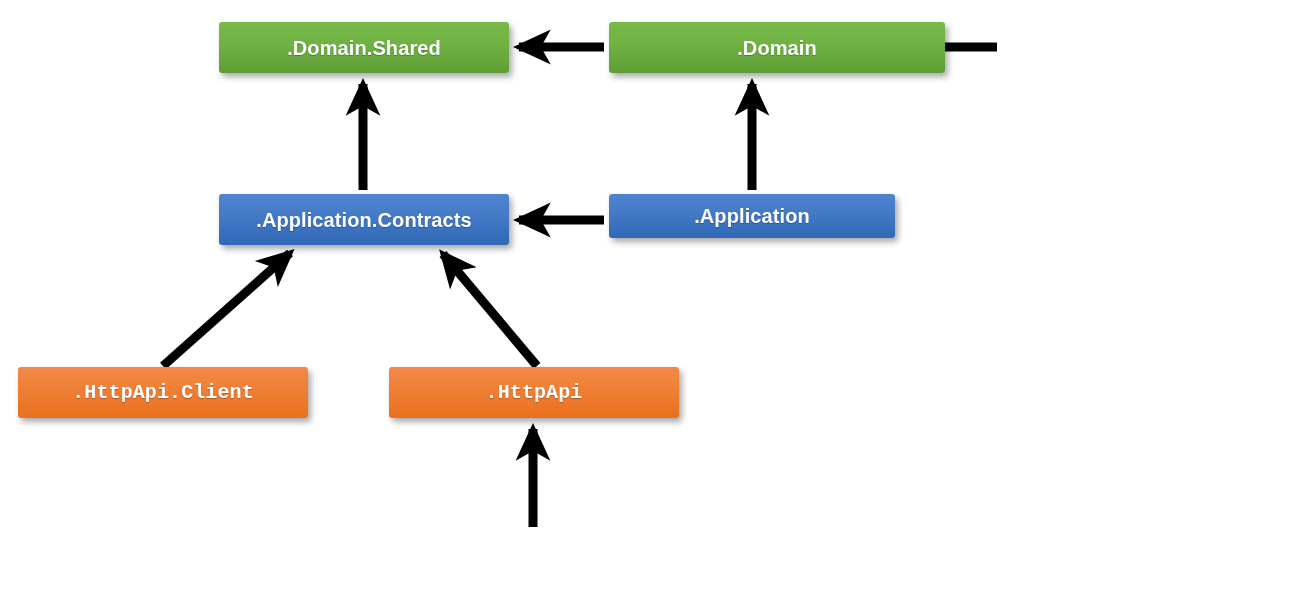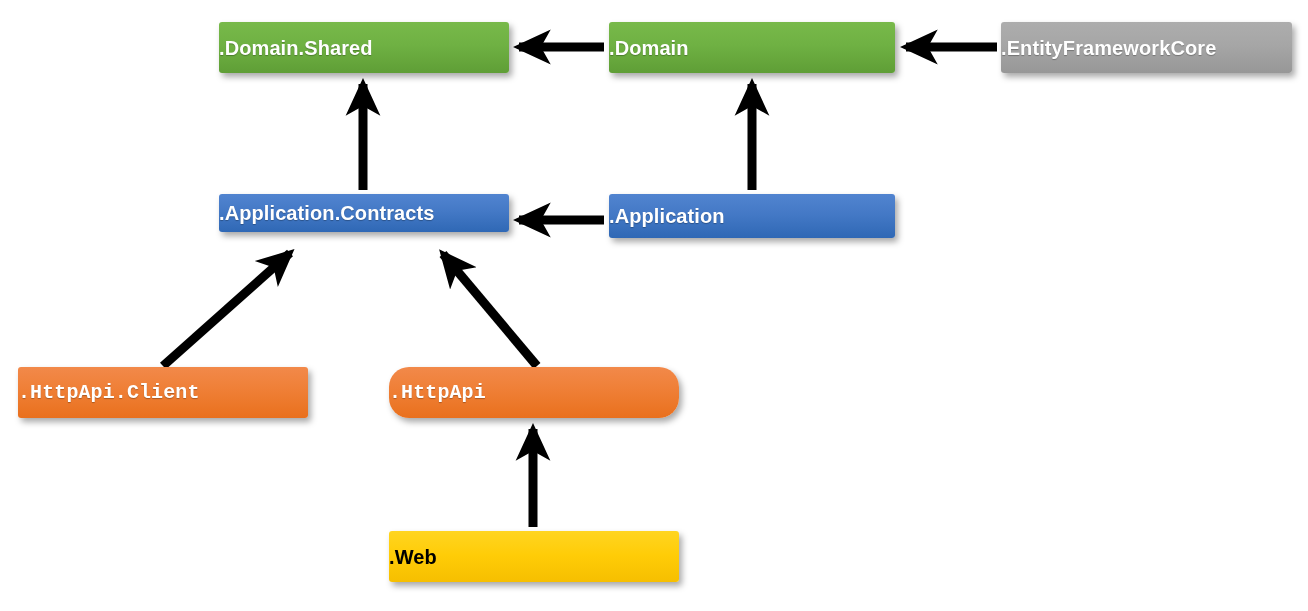--- a/index.html
+++ b/index.html
@@ -24,21 +24,21 @@
     top: 0;
     width: 1308px;
     height: 611px;
     pointer-events: none;
   }
   .node {
     position: absolute;
     box-sizing: border-box;
     display: flex;
     align-items: center;
-    justify-content: flex-start;
+    justify-content: center;
     border-radius: 3px;
     font-weight: bold;
     font-size: 20px;
     letter-spacing: 0.1px;
     color: #ffffff;
     text-shadow: 0 1px 1px rgba(0,0,0,0.28);
     box-shadow: 3px 4px 6px rgba(0,0,0,0.34);
     white-space: nowrap;
     z-index: 3;
   }
@@ -62,26 +62,26 @@
     font-family: Liberation Mono, monospace;
   }
   .fill-amber {
     background: linear-gradient(to bottom, #ffd521 0%, #ffcc07 48%, #f6bf00 100%);
     color: #000000;
     text-shadow: none;
   }
 
   
   #node-domain-shared         { left: 219px; top: 22px;  width: 290px; height: 51px; }
-  #node-domain                { left: 609px; top: 22px;  width: 286px; height: 51px; }
+  #node-domain                { left: 609px; top: 22px;  width: 336px; height: 51px; }
   #node-efcore                { left: 1001px; top: 22px; width: 291px; height: 51px; }
-  #node-application-contracts { left: 219px; top: 194px; width: 290px; height: 38px; }
+  #node-application-contracts { left: 219px; top: 194px; width: 290px; height: 51px; }
   #node-application           { left: 609px; top: 194px; width: 286px; height: 44px; }
   #node-httpapi-client        { left: 18px;  top: 367px; width: 290px; height: 51px; }
-  #node-httpapi               { left: 389px; top: 367px; width: 290px; height: 51px; border-radius: 20px; }
+  #node-httpapi               { left: 389px; top: 367px; width: 290px; height: 51px; }
   #node-web                   { left: 389px; top: 531px; width: 290px; height: 51px; }
 </style>
 </head>
 <body>
 
 <div id="diagram">
 
   <svg id="arrow-layer" viewBox="0 0 1308 611" width="1308" height="611" xmlns="http://www.w3.org/2000/svg">
     <defs>
       <marker id="head" viewBox="0 0 10 10" refX="8.4" refY="5" markerWidth="4.2" markerHeight="4.2" orient="auto-start-reverse" markerUnits="strokeWidth">
@@ -102,37 +102,31 @@
   </svg>
 
   <div class="node fill-green" id="node-domain-shared">
     <span class="node-label">.Domain.Shared</span>
   </div>
 
   <div class="node fill-green" id="node-domain">
     <span class="node-label">.Domain</span>
   </div>
 
-  <div class="node fill-gray" id="node-efcore">
-    <span class="node-label">.EntityFrameworkCore</span>
-  </div>
 
   <div class="node fill-blue" id="node-application-contracts">
     <span class="node-label">.Application.Contracts</span>
   </div>
 
   <div class="node fill-blue" id="node-application">
     <span class="node-label">.Application</span>
   </div>
 
   <div class="node fill-orange" id="node-httpapi-client">
     <span class="node-label">.HttpApi.Client</span>
   </div>
 
   <div class="node fill-orange" id="node-httpapi">
     <span class="node-label">.HttpApi</span>
   </div>
 
-  <div class="node fill-amber" id="node-web">
-    <span class="node-label">.Web</span>
-  </div>
 
 </div>
 
 </body></html>

